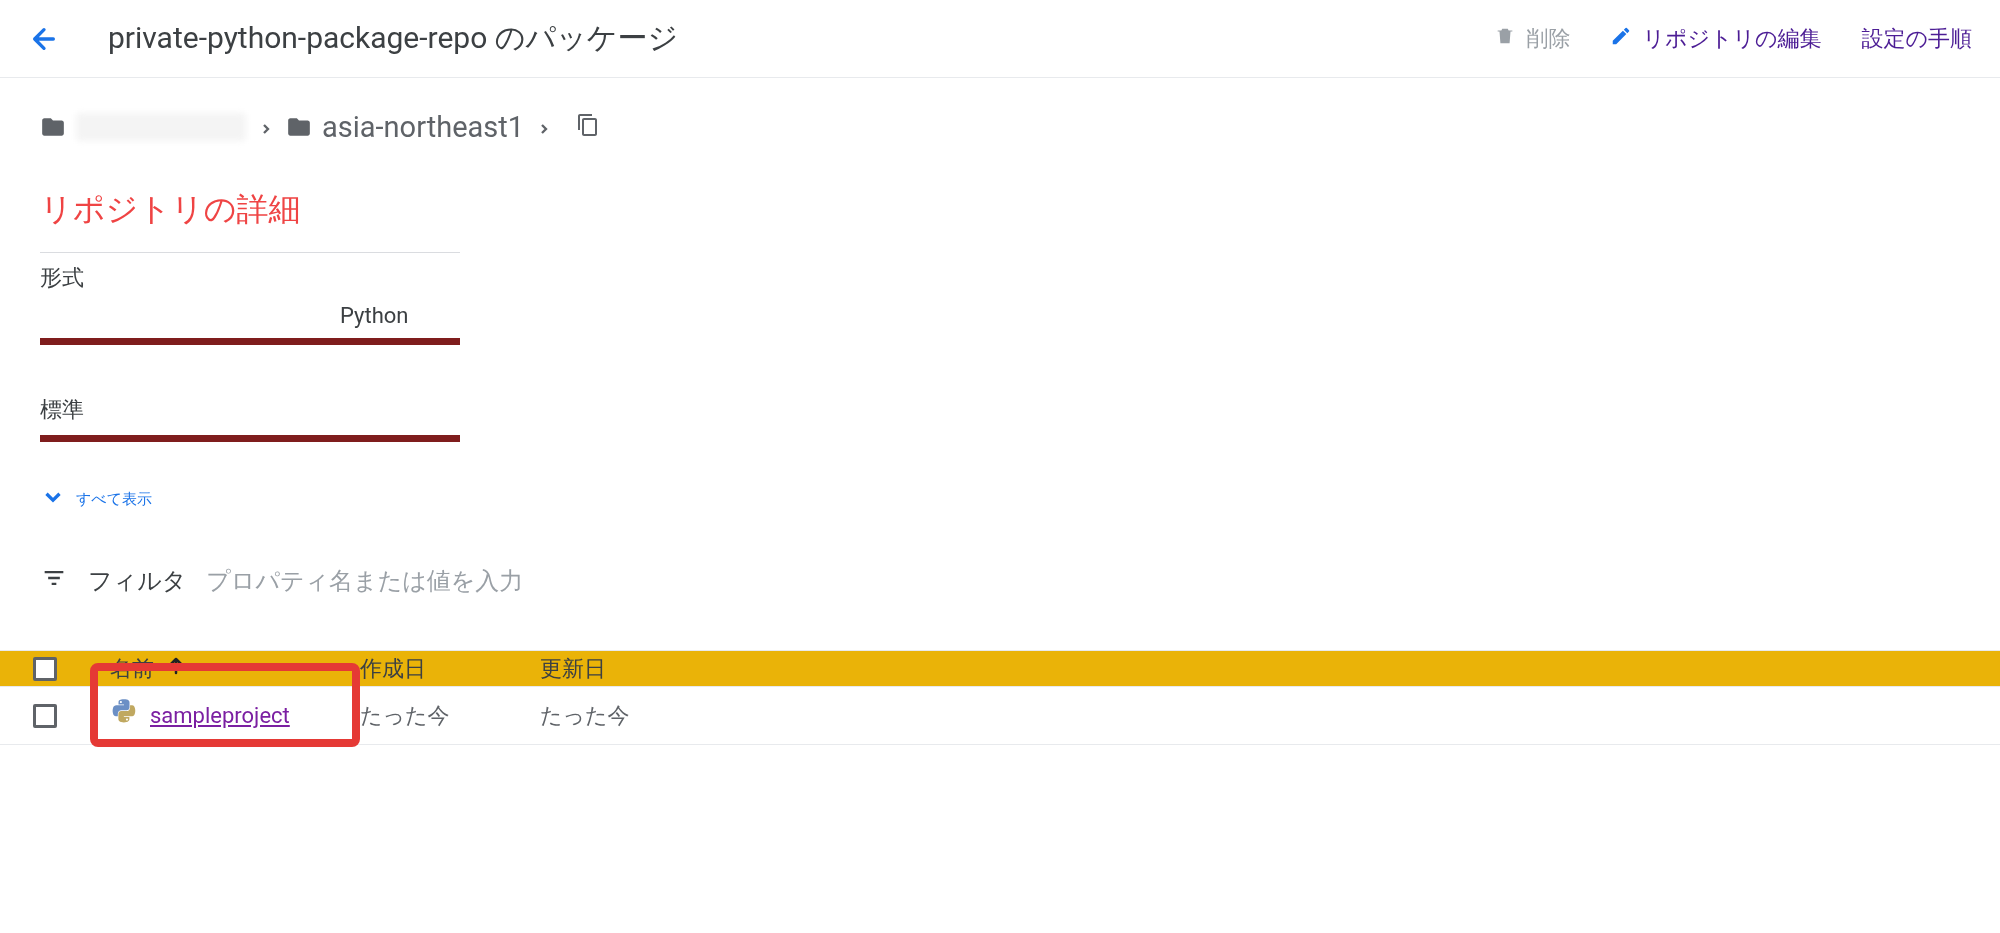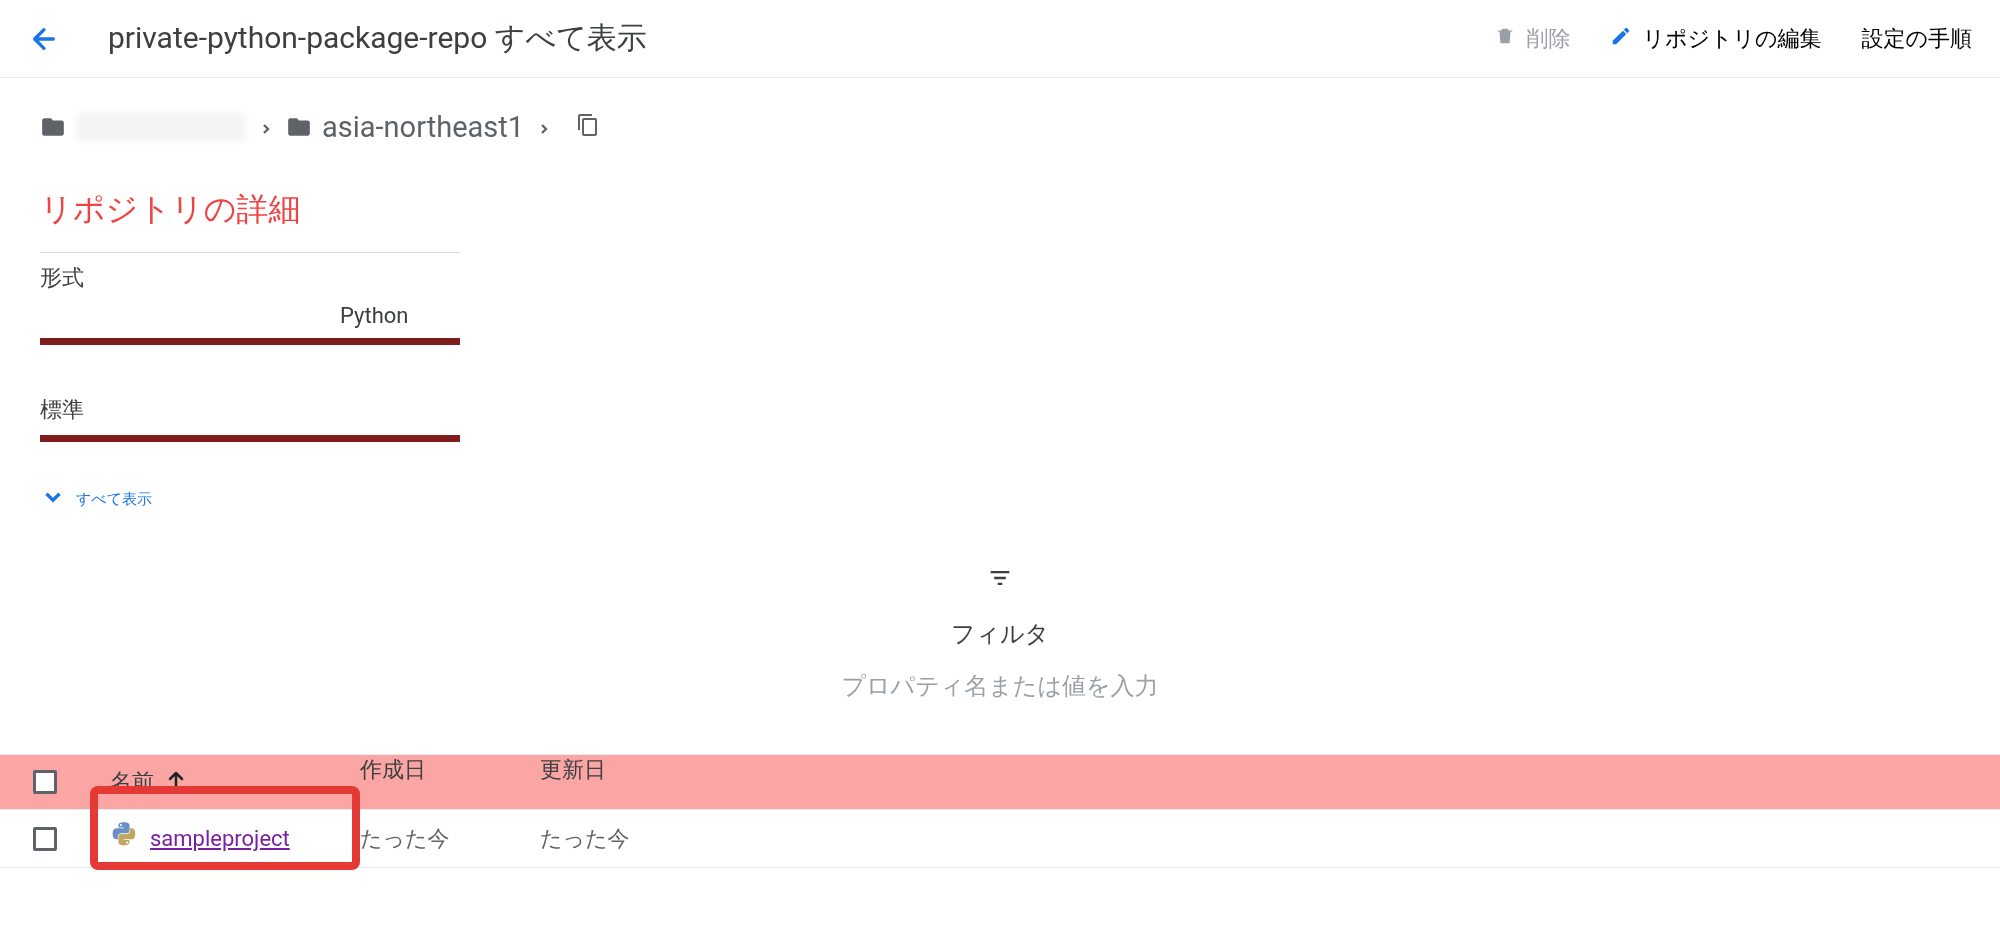--- a/index.html
+++ b/index.html
@@ -57,21 +57,21 @@
       gap: 10px;
       font-size: 22px;
       cursor: pointer;
     }
 
     .action-btn.disabled {
       color: #9aa0a6;
     }
 
     .action-btn.blue {
-      color: #000000;
+      color: #4c1d95;
     }
 
     .action-btn svg {
       width: 22px;
       height: 22px;
     }
 
     
     .content {
       padding: 32px 40px;
@@ -176,21 +176,20 @@
       height: 26px;
     }
 
     
     .filter-bar {
       display: flex;
       align-items: center;
       gap: 20px;
       font-size: 24px;
       margin-bottom: 20px;
-      flex-direction: column;
     }
 
     .filter-bar svg {
       width: 28px;
       height: 28px;
     }
 
     .filter-label {
       color: #3c4043;
       font-weight: 500;
@@ -200,24 +199,25 @@
       color: #9aa0a6;
     }
 
     
     .pkg-table {
       width: 100%;
     }
 
     .table-header {
       display: flex;
-      background: #fca5a5;
+      align-items: center;
+      background: #eab308;
       border-top: 1px solid #e8eaed;
       border-bottom: 1px solid #e8eaed;
-      height: 56px;
+      height: 37px;
       font-size: 22px;
       color: #3c4043;
       font-weight: 500;
     }
 
     .col-checkbox {
       width: 90px;
       display: flex;
       align-items: center;
       justify-content: center;
@@ -290,21 +290,21 @@
   </style>
 </head>
 <body>
 
 <div class="header">
   <div class="back-arrow">
     <svg viewBox="0 0 24 24" fill="none" stroke="#1a73e8" stroke-width="2.5">
       <path d="M19 12H5M5 12L12 5M5 12L12 19" stroke-linecap="round" stroke-linejoin="round"></path>
     </svg>
   </div>
-  <div class="page-title">private-python-package-repo すべて表示</div>
+  <div class="page-title">private-python-package-repo のパッケージ</div>
   <div class="header-actions">
     <div class="action-btn disabled">
       <span>
         <svg viewBox="0 0 24 24" fill="#9aa0a6">
             <path d="M6 7h12l-1 13H7L6 7zm3-3h6l1 2H8l1-2zM4 6h16v1H4z"></path>
           </svg>
       </span>
       <span>削除</span>
     </div>
     <div class="action-btn blue">

